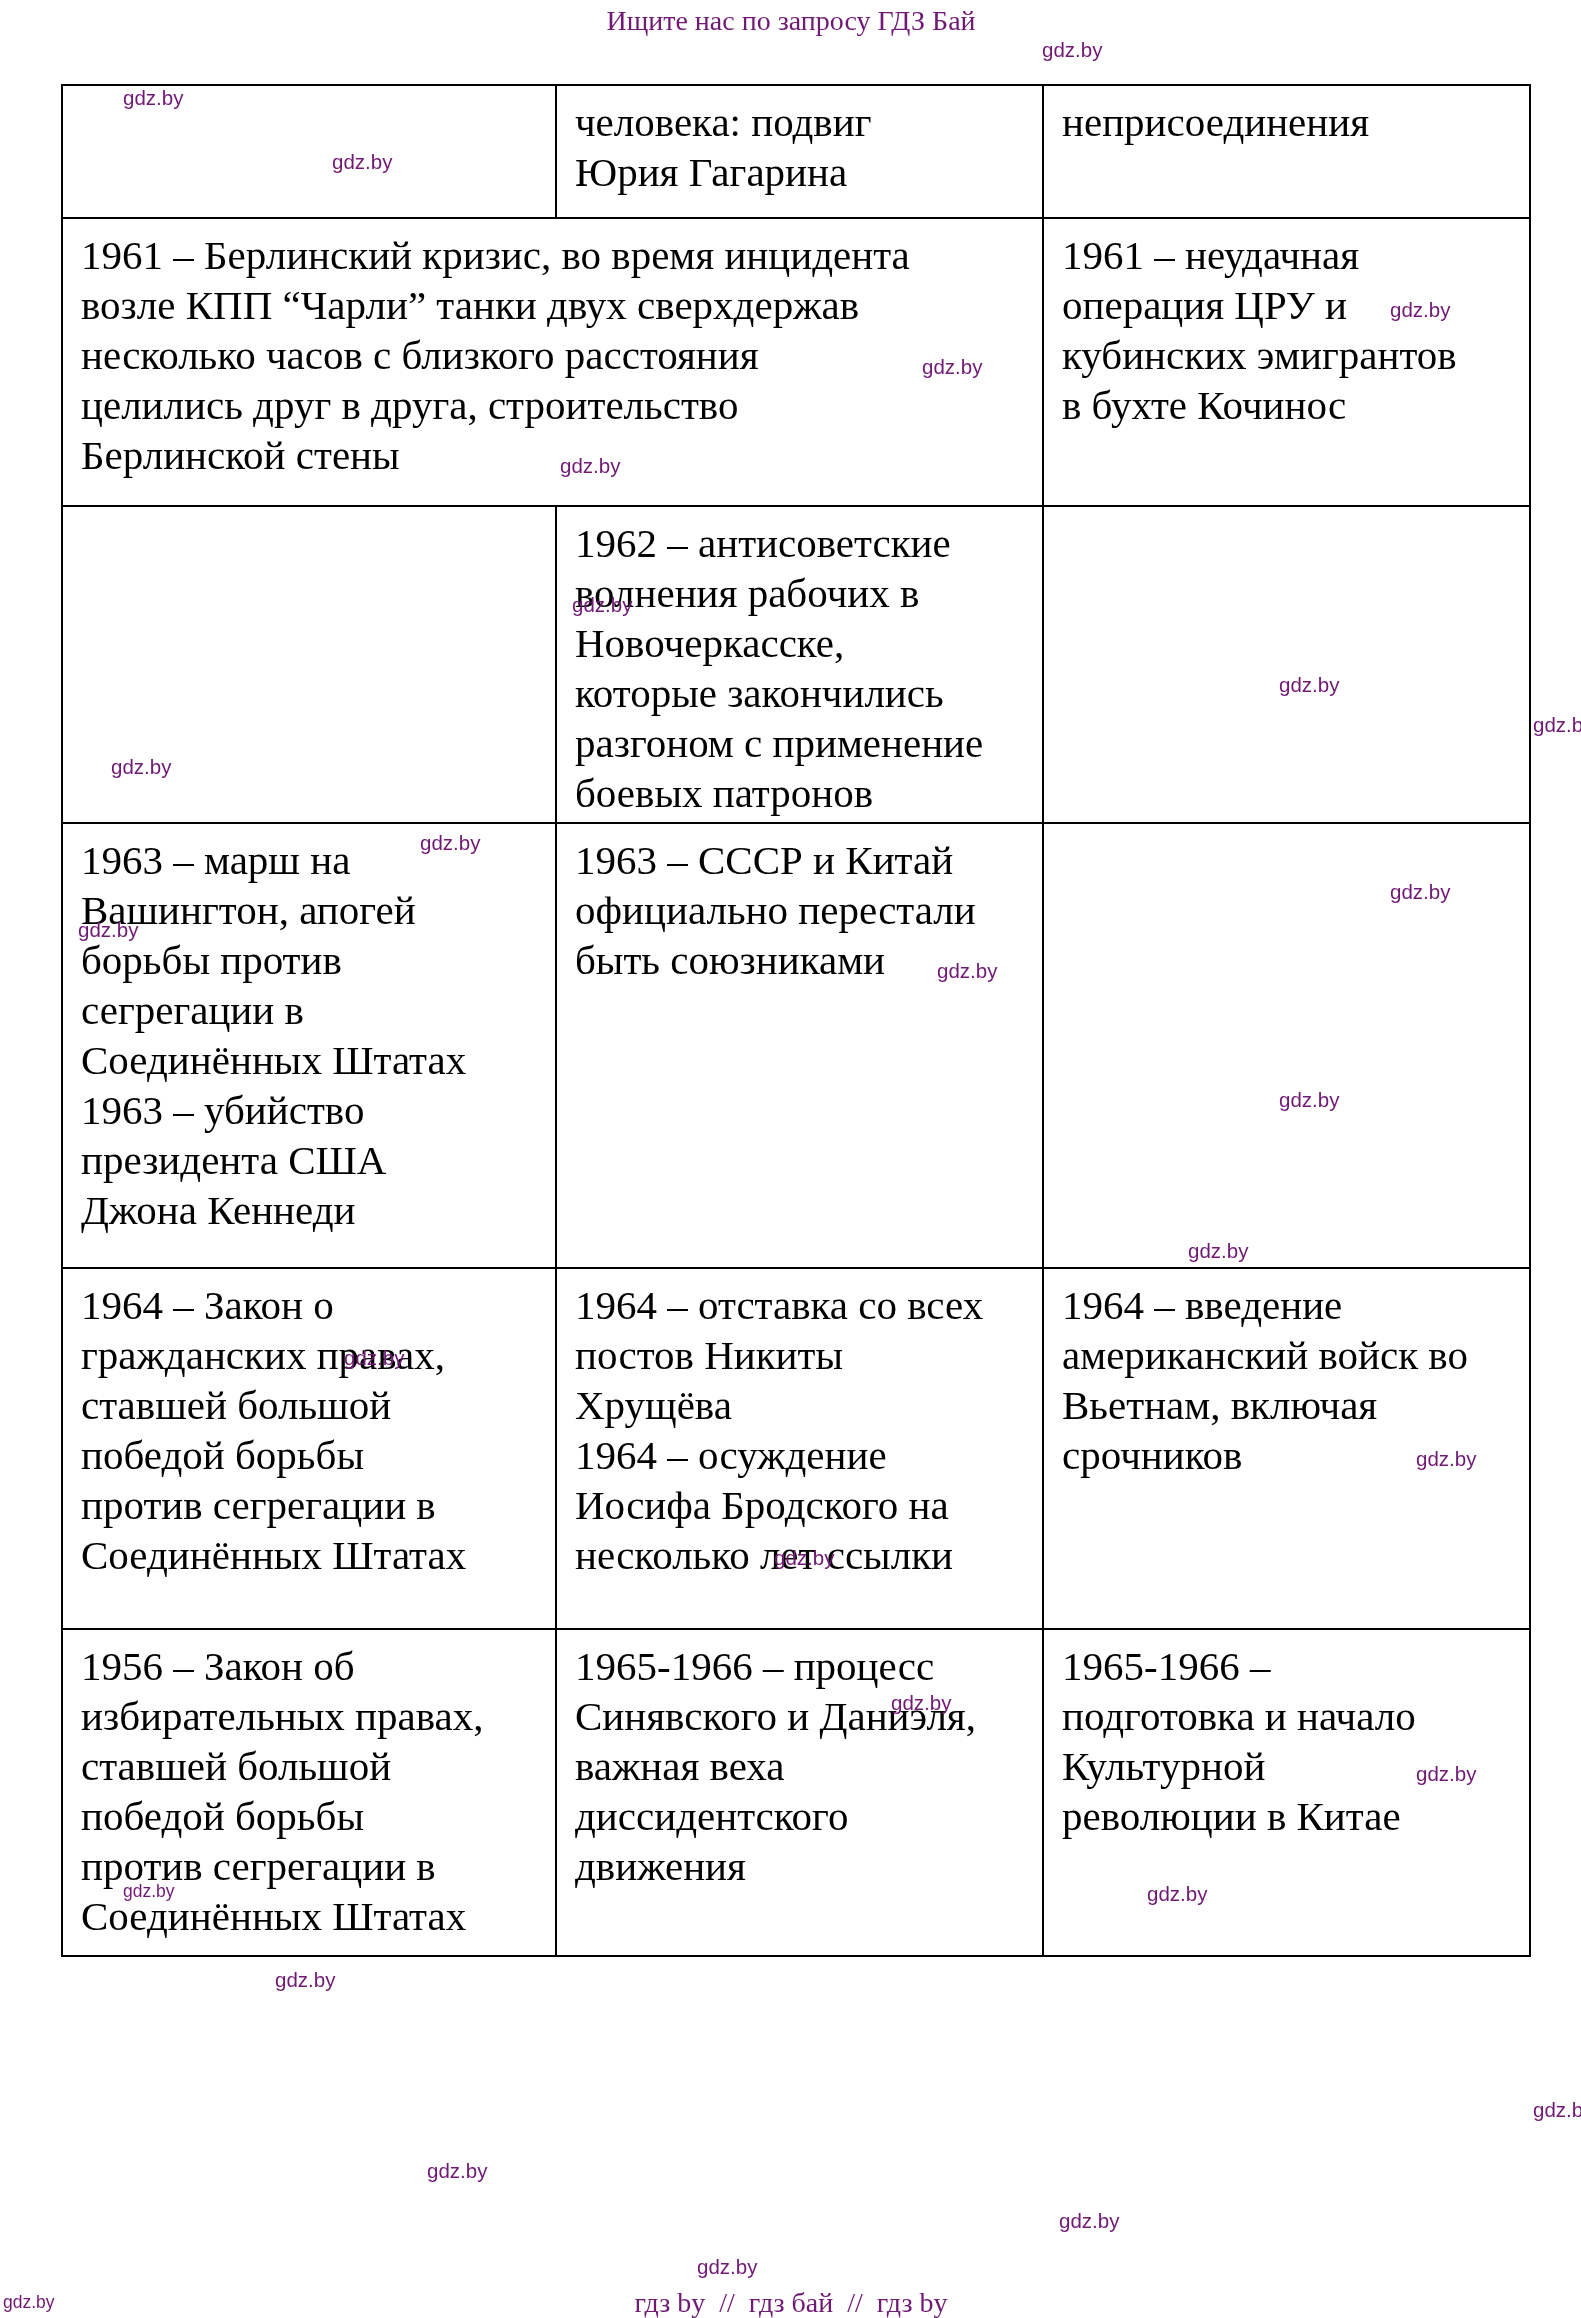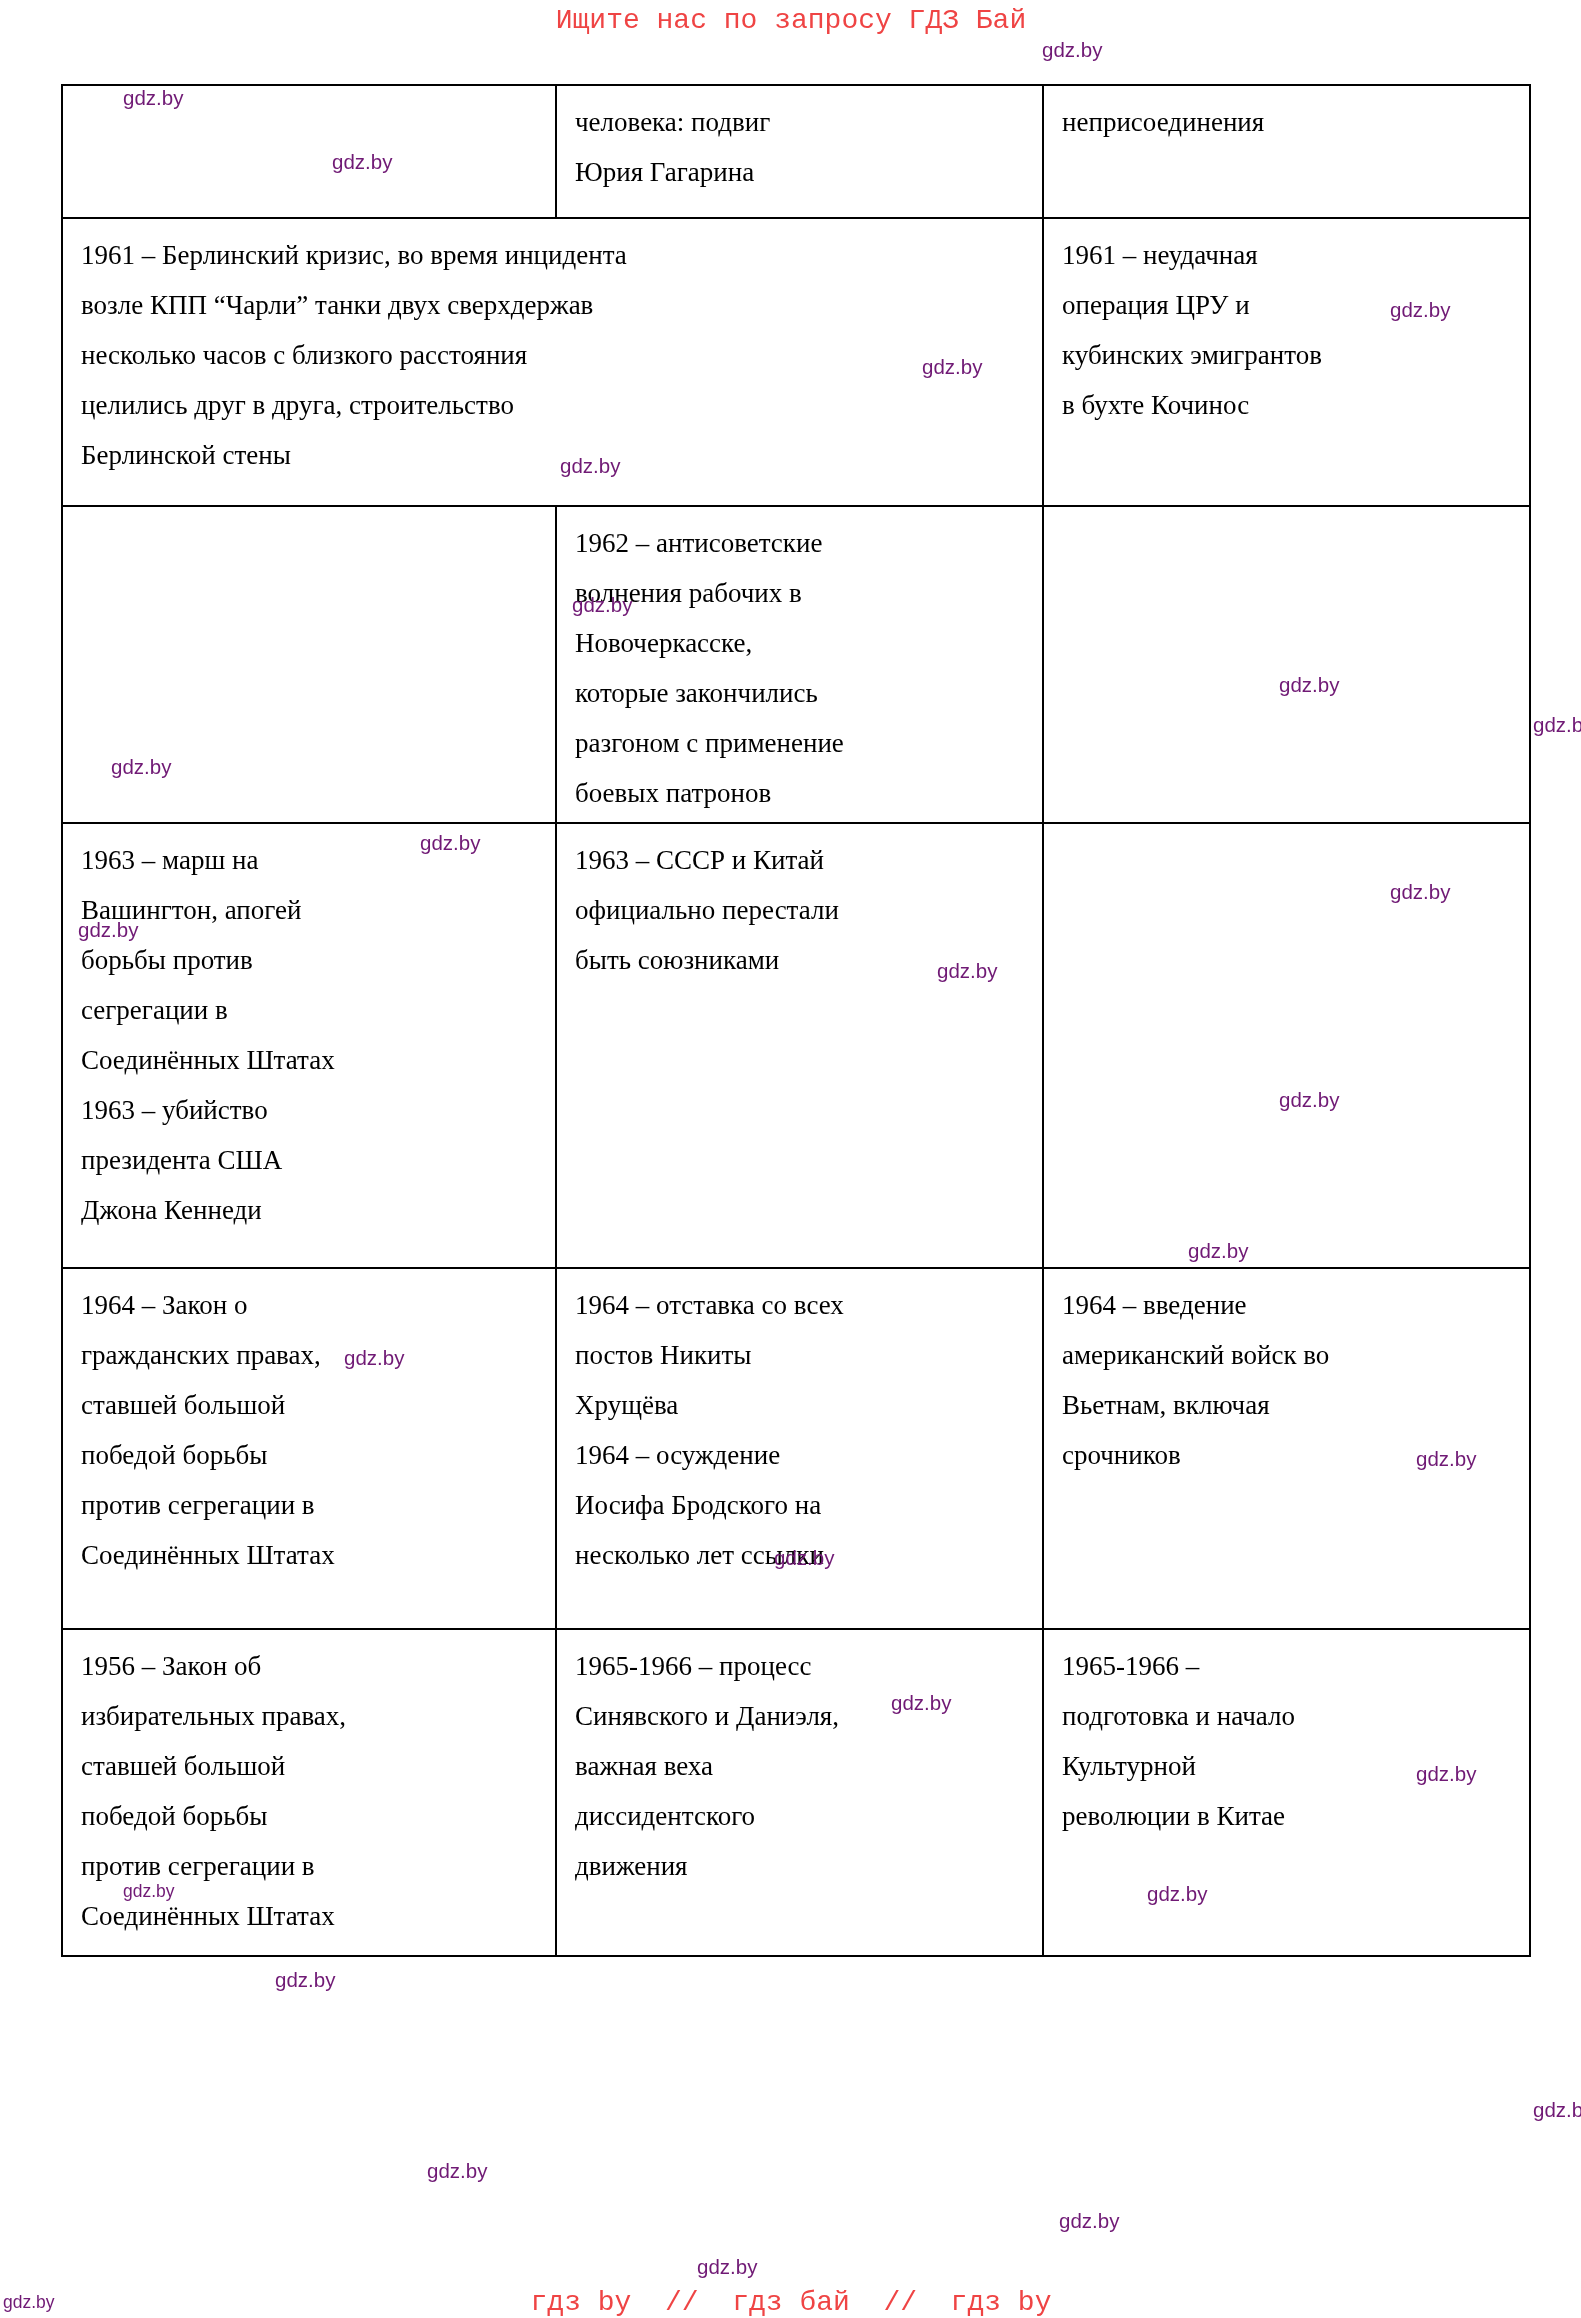--- a/index.html
+++ b/index.html
@@ -12,40 +12,40 @@
     width: 1582px;
     height: 2319px;
     overflow: hidden;
     font-family: "Liberation Serif", serif;
     color: #000000;
   }
   .banner {
     position: absolute;
     width: 100%;
     text-align: center;
-    color: #ef4444;
-    font-family: Liberation Mono, monospace;
+    color: #701a75;
+    font-family: Liberation Serif, serif;
     font-size: 28px;
     white-space: pre;
   }
   .banner-top { top: 4.6px; }
   .banner-bottom { top: 2287px; }
   table.timeline {
     position: absolute;
     left: 61px;
     top: 84px;
     width: 1468px;
     border-collapse: collapse;
     table-layout: fixed;
   }
   table.timeline td {
     border: 2.3px solid #000000;
     vertical-align: top;
     padding: 10.6px 18px 4.6px 18px;
-    font-size: 27px;
+    font-size: 41px;
     line-height: 50px;
     white-space: pre-line;
   }
   .wm {
     position: absolute;
     font-family: "Liberation Sans", sans-serif;
     font-size: 20.5px;
     line-height: 20.5px;
     color: #701a75;
     white-space: nowrap;

